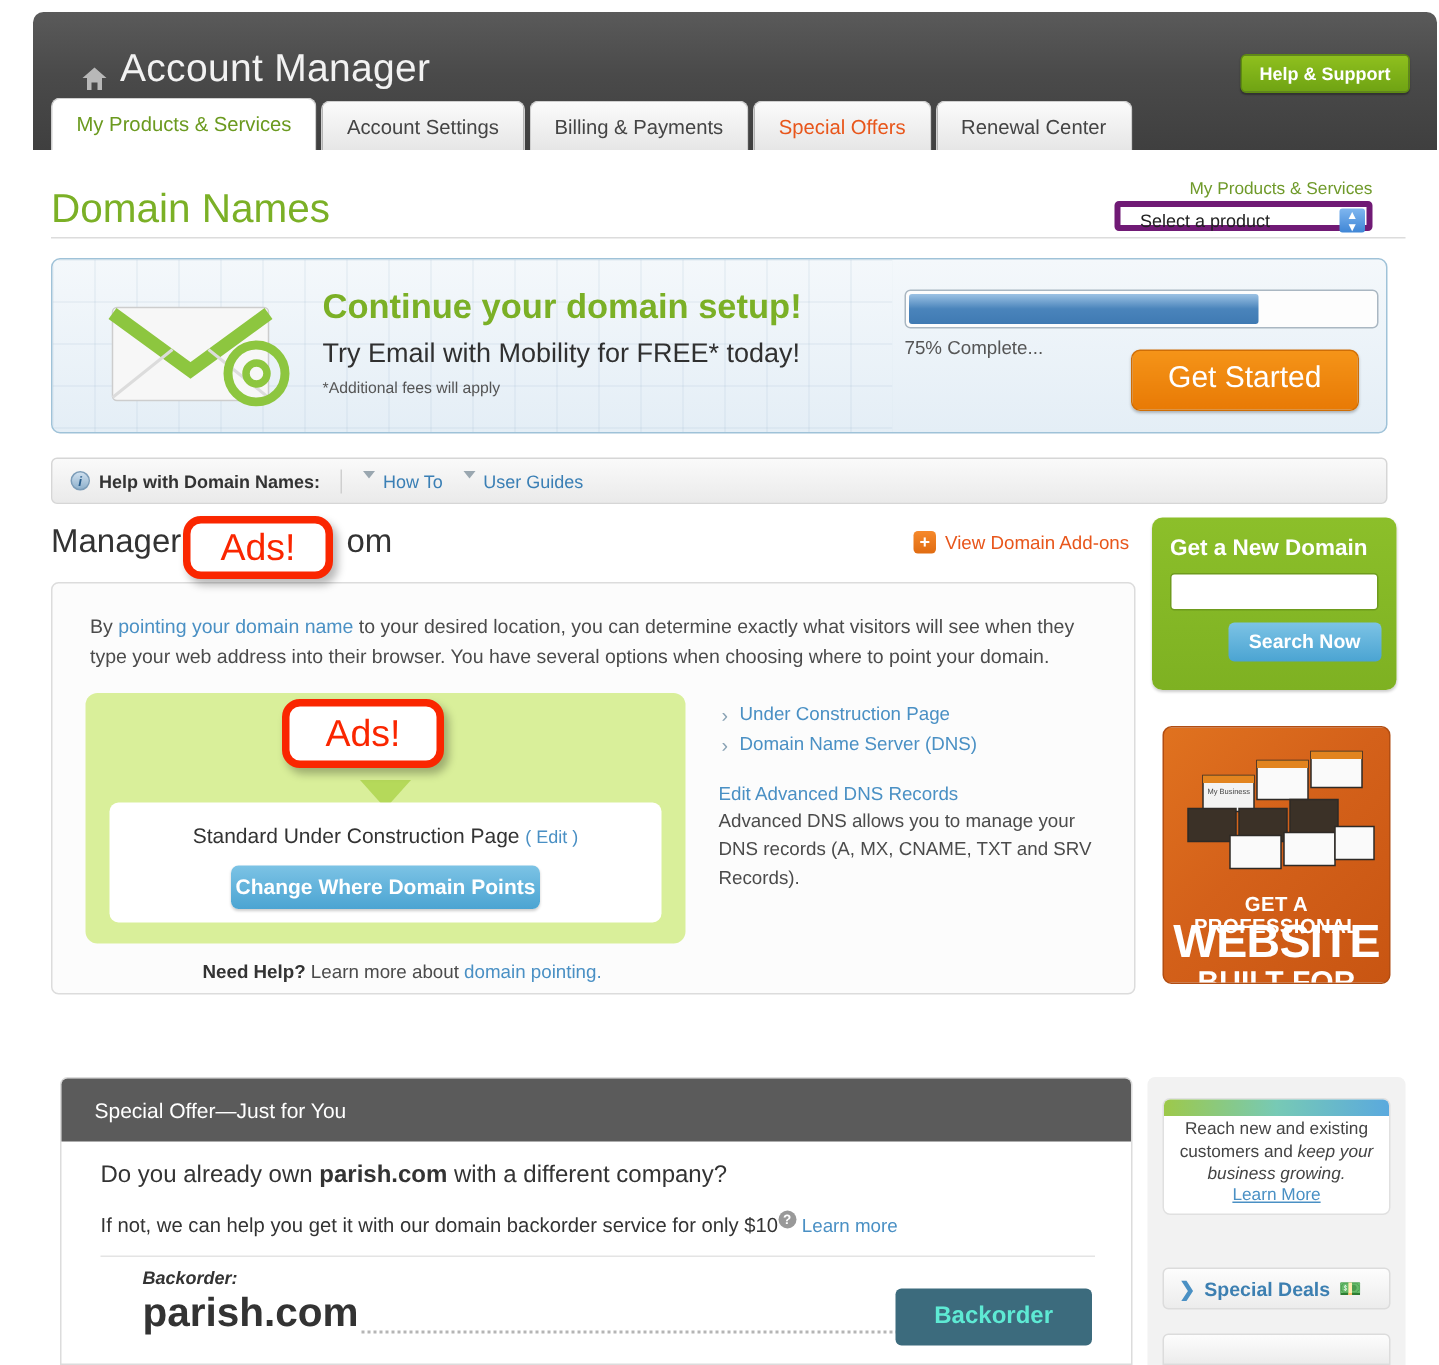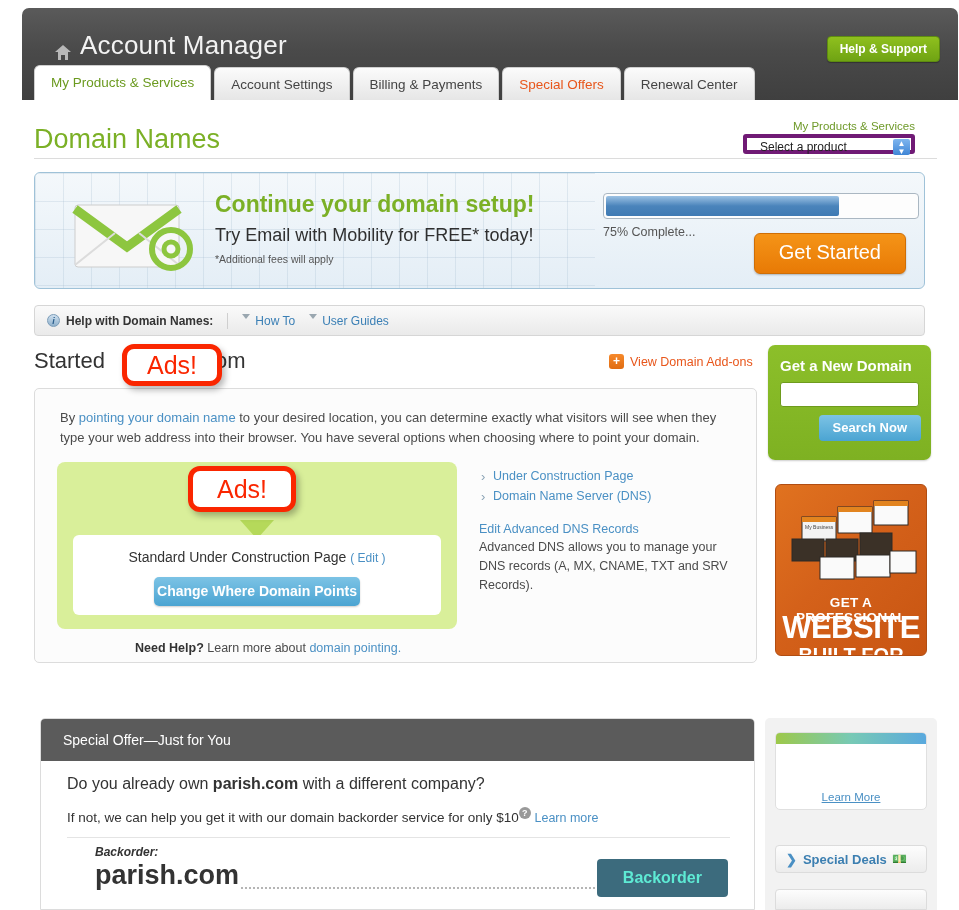--- a/index.html
+++ b/index.html
@@ -405,21 +405,21 @@
       <span>How To</span>
     </div>
     <div class="hb-link">
       <span class="caret-d"></span>
       <span>User Guides</span>
     </div>
   </div>
 
   <div class="manage-row">
     <div class="manage-txt">
-      <span>Started</span>
+      <span>Manager</span>
       <span style="display:inline-block;width:104px"></span><span>om</span>
     </div>
     <div class="addons">
       <span class="plus-sq">+</span>
       <span>View Domain Add-ons</span>
     </div>
   </div>
 
   <div class="panel">
     <div class="panel-p">
@@ -500,20 +500,23 @@
     <div class="ad-l1">GET A PROFESSIONAL</div>
     <div class="ad-l2">WEBSITE</div>
     <div class="ad-l3">
       <span>BUILT FOR </span><em>FREE!</em>
     </div>
     <div class="ad-btn">Start Now</div>
   </div>
 
   <div class="sb-quote">
     <div class="quote-bar"></div>
+    <div class="quote-t">
+      <span>Reach new and existing customers and </span><i>keep your business growing.</i>
+    </div>
     <div class="quote-lnk">Learn More</div>
   </div>
 
   <div class="sb-deals">
     <span class="chev">❯</span>
     <span>Special Deals</span>
     <span class="money">💵</span>
   </div>
   <div class="sb-stub"></div>
 

